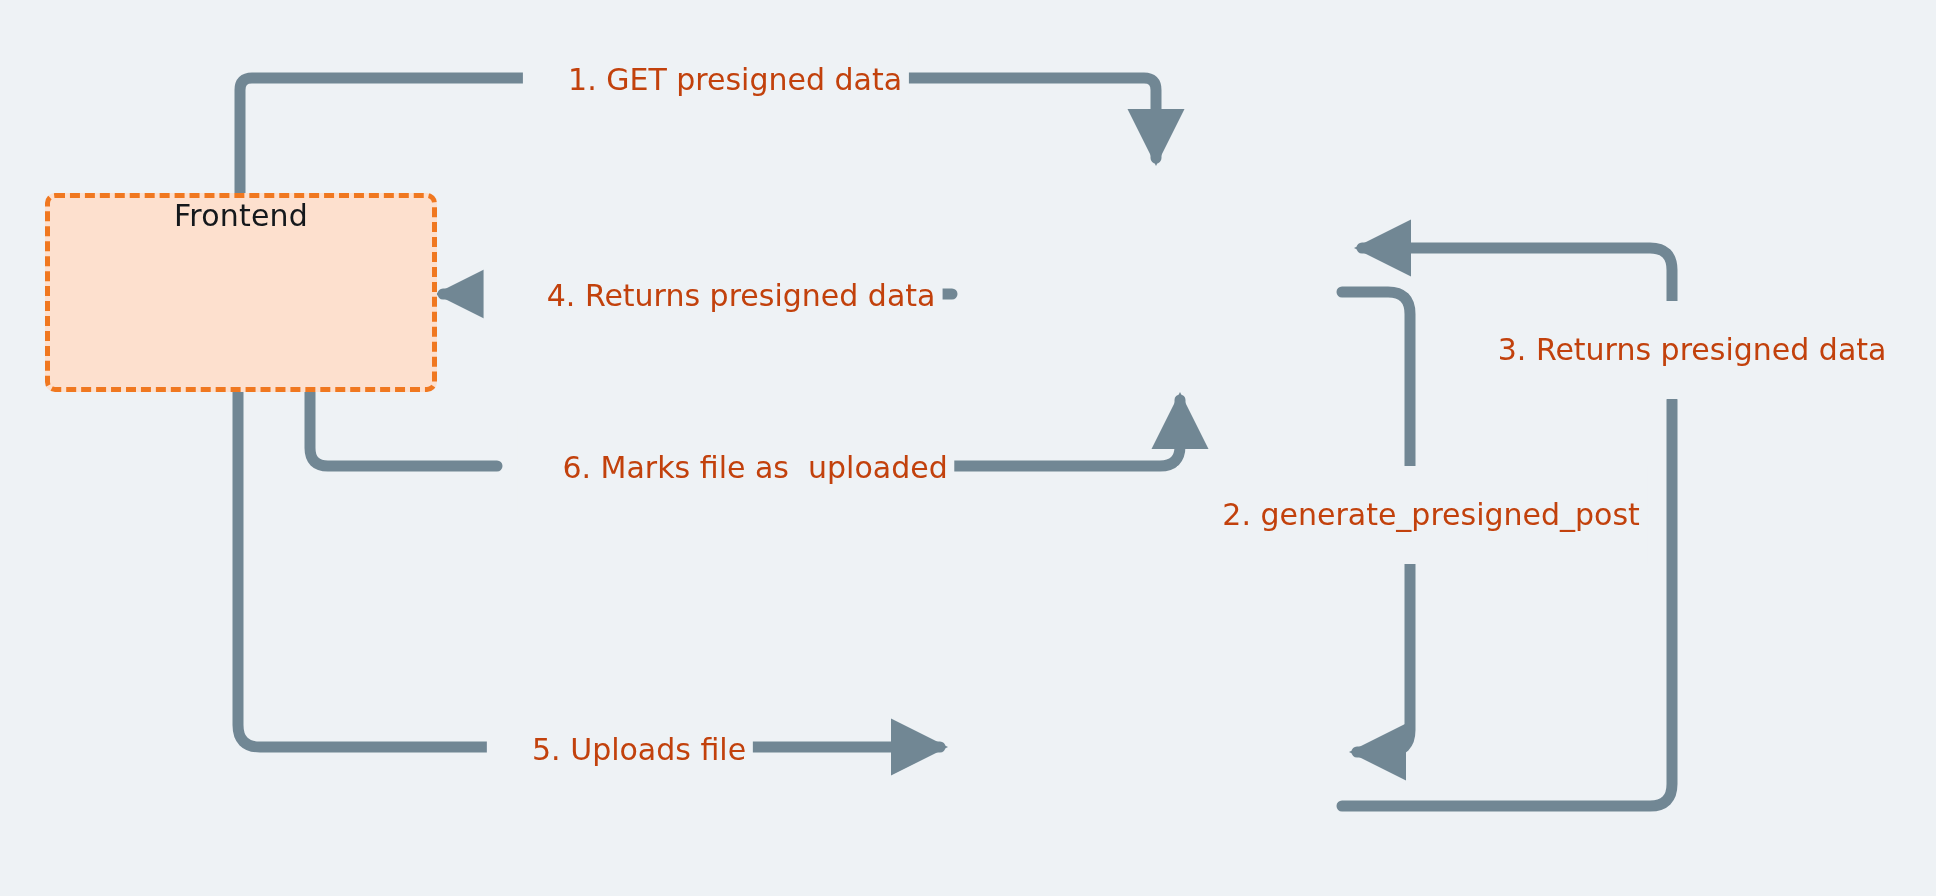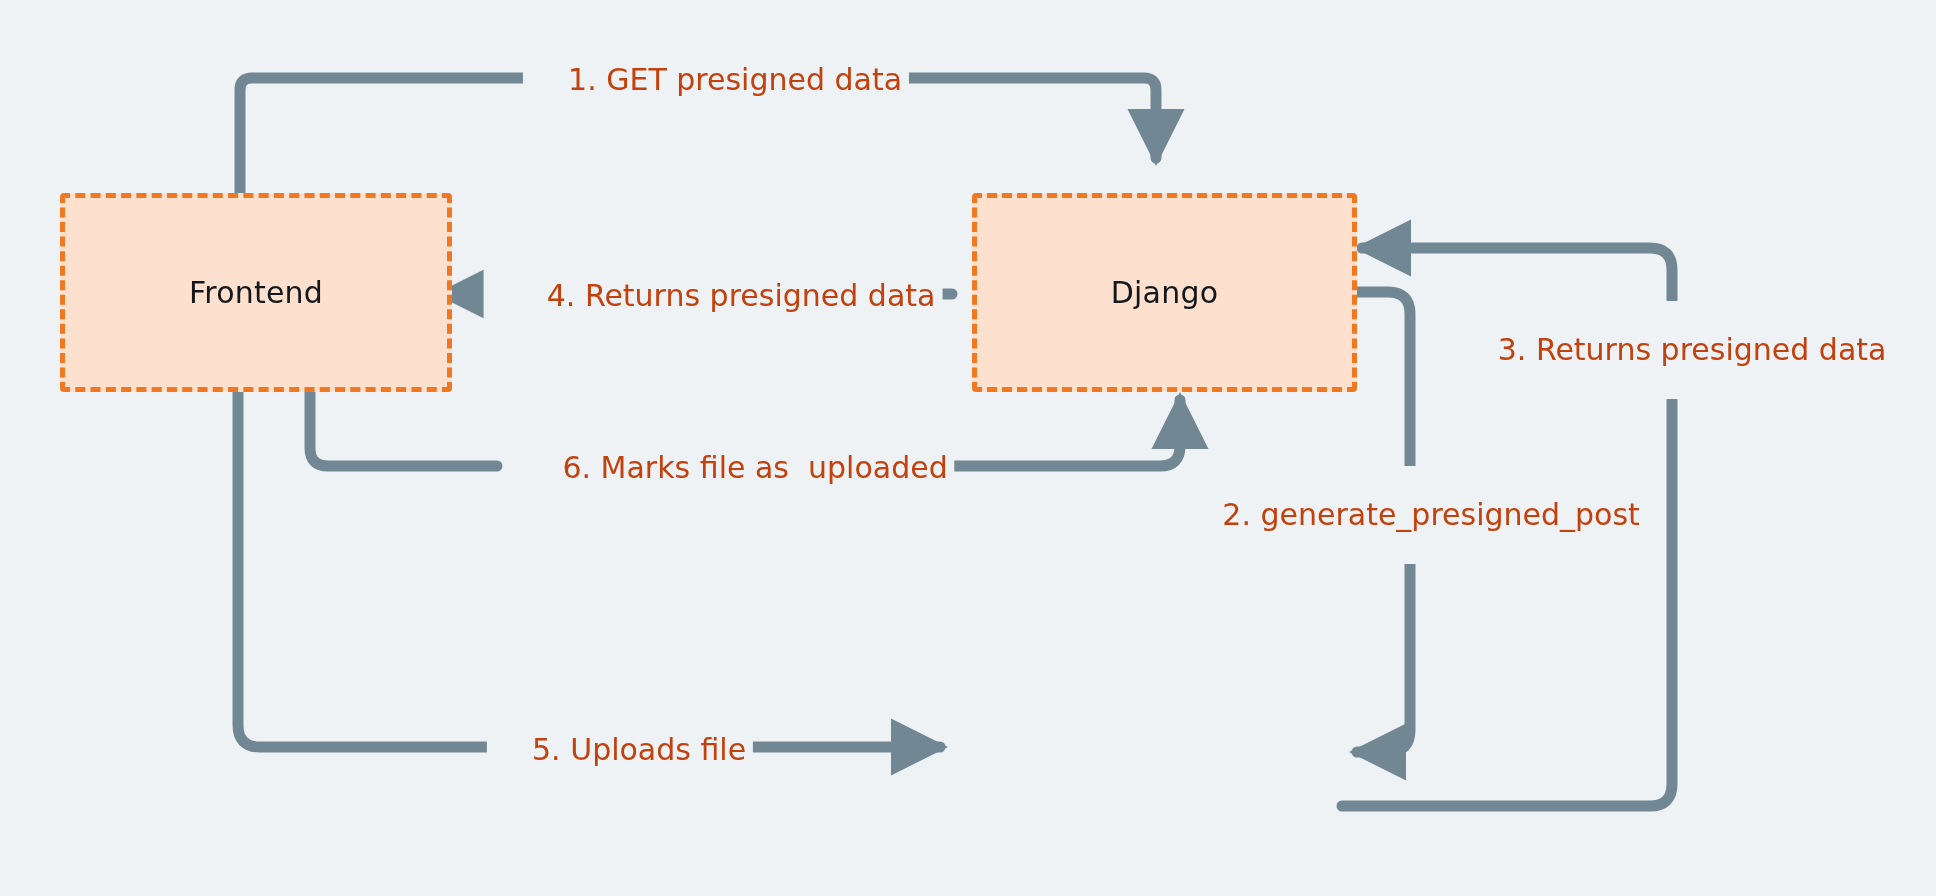--- a/index.html
+++ b/index.html
@@ -10,26 +10,25 @@
     overflow:hidden;
   }
   #stage{position:relative;width:1936px;height:896px;}
   svg#wires{position:absolute;left:0;top:0;width:1936px;height:896px;}
 
   .node{
     position:absolute;
     box-sizing:border-box;
     background:#fde0ce;
     border:5px dashed #f07820;
-    border-radius:4px;
-    display:flex;align-items:center;justify-content:center;
+    border-radius:10px;
+    display:flex;justify-content:center;
     color:#14181c;
     font-size:30px;
     letter-spacing:.2px;
-    margin-left:15px;
   }
 
   .edge-label{
     position:absolute;
     background:#eef2f5;
     color:#c2410c;
     font-size:30px;
     white-space:pre;
     line-height:1;
     padding:4px 7px;
@@ -70,23 +69,20 @@
 
       <path d="M 310 392 L 310 448 Q 310 466 328 466 L 497 466"></path>
       <path d="M 905 466 L 1160 466 Q 1180 466 1180 446 L 1180 400" marker-end="url(#ah)"></path>
     </g>
   </svg>
 
   <div class="node" style="left:45px;top:193px;width:392px;height:199px;">
     <span>Frontend</span>
   </div>
 
-  <div class="node" style="left:957px;top:193px;width:385px;height:199px;">
-    <span>Django</span>
-  </div>
 
 
   <div class="edge-label" style="left:716px;top:80px;">
     <span>1. GET presigned data</span>
   </div>
 
   <div class="edge-label" style="left:1412px;top:515px;">
     <span>2. generate_presigned_post</span>
   </div>
 

